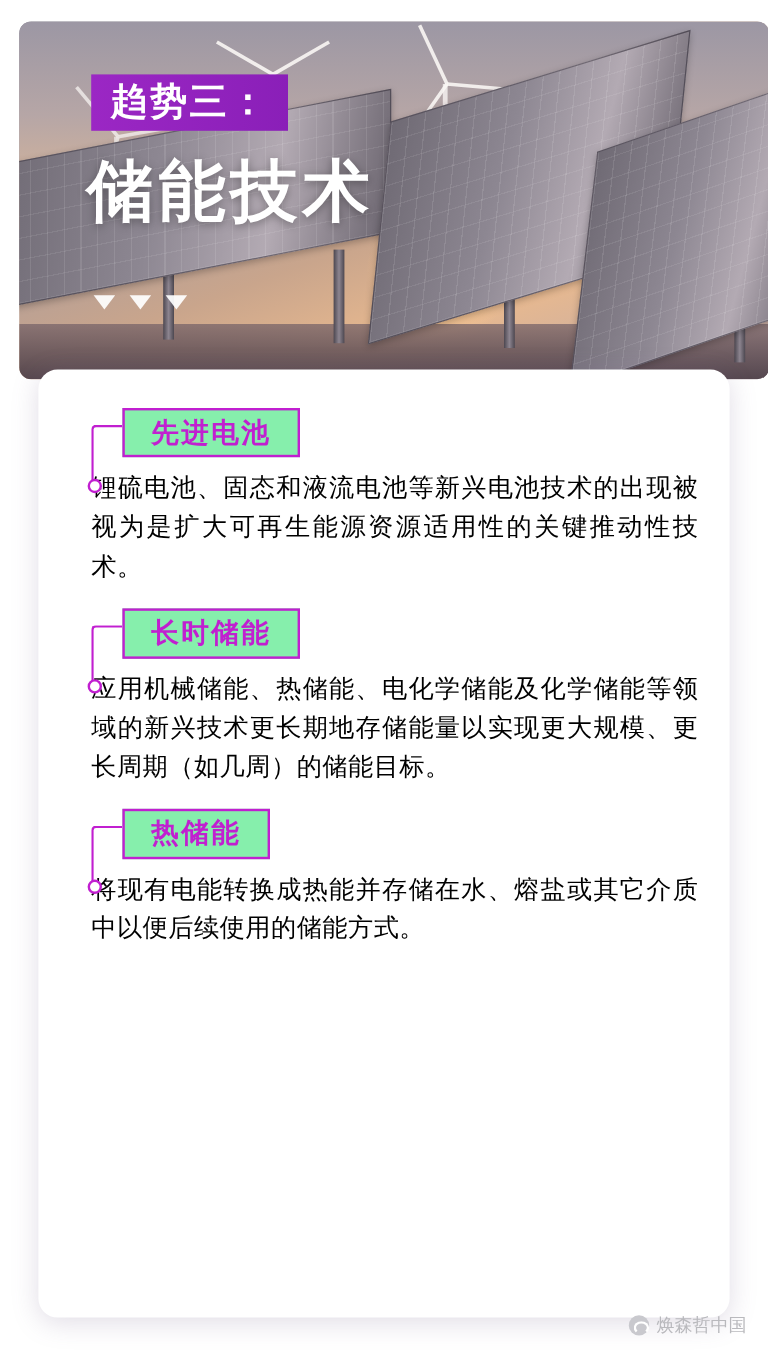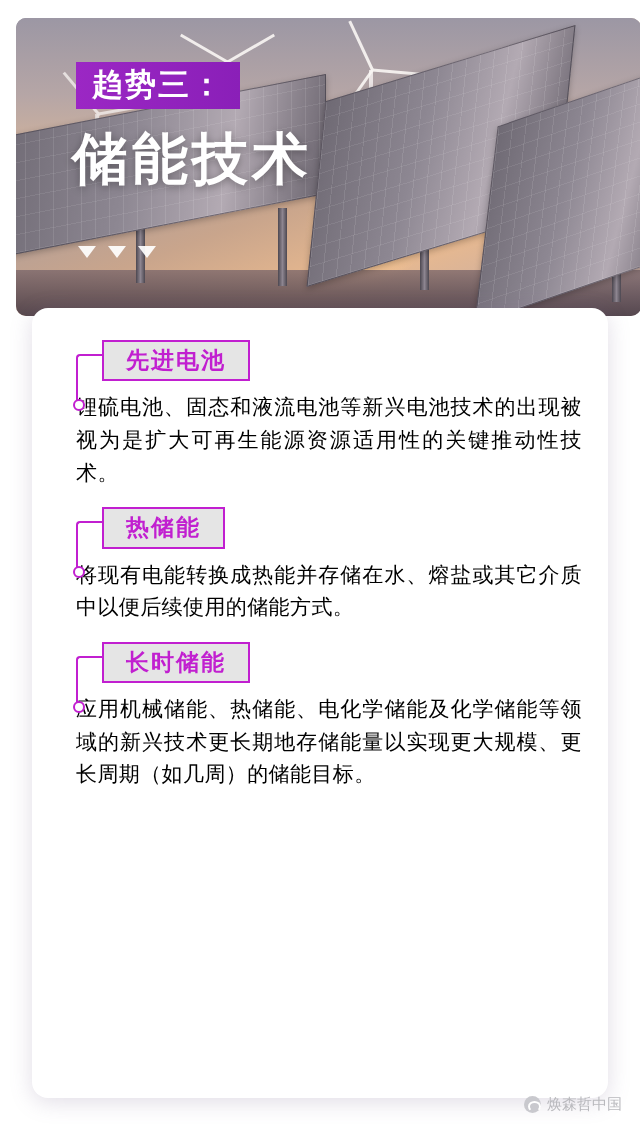--- a/index.html
+++ b/index.html
@@ -123,21 +123,21 @@
   .sec { position: relative; margin-bottom: 4px; }
   .sec-head {
     position: relative;
     display: inline-block;
     margin-left: 44px;
     border: 2px solid #c11fd0;
     color: #c11fd0;
     font-size: 23px; font-weight: bold; letter-spacing: 2px;
     padding: 5px 22px 6px 22px;
     line-height: 1.15;
-    background: #e5e5e5;
+    background: #86efac;
   }
   
   .elbow {
     position: absolute;
     left: 18px; top: 14px;
     width: 26px; height: 52px;
     border-left: 2px solid #c11fd0;
     border-top: 2px solid #c11fd0;
     border-top-left-radius: 4px;
   }
@@ -230,28 +230,28 @@
     <div class="sec s1">
       <span class="elbow"></span>
       <div class="sec-head">先进电池</div>
       <div class="sec-body">锂硫电池、固态和液流电池等新兴电池技术的出现被视为是扩大可再生能源资源适用性的关键推动性技术。</div>
     </div>
 
 
 
     <div class="sec">
       <span class="elbow"></span>
+      <div class="sec-head">长时储能</div>
+      <div class="sec-body">应用机械储能、热储能、电化学储能及化学储能等领域的新兴技术更长期地存储能量以实现更大规模、更长周期（如几周）的储能目标。</div>
+    </div>
+
+    <div class="sec">
+      <span class="elbow"></span>
       <div class="sec-head">热储能</div>
       <div class="sec-body">将现有电能转换成热能并存储在水、熔盐或其它介质中以便后续使用的储能方式。</div>
-    </div>
-
-    <div class="sec">
-      <span class="elbow"></span>
-      <div class="sec-head">长时储能</div>
-      <div class="sec-body">应用机械储能、热储能、电化学储能及化学储能等领域的新兴技术更长期地存储能量以实现更大规模、更长周期（如几周）的储能目标。</div>
     </div>
 
   </div>
 
   <div class="watermark">
     <span class="wb-eye"></span>
     <span>焕森哲中国</span>
   </div>
 
 </div>

